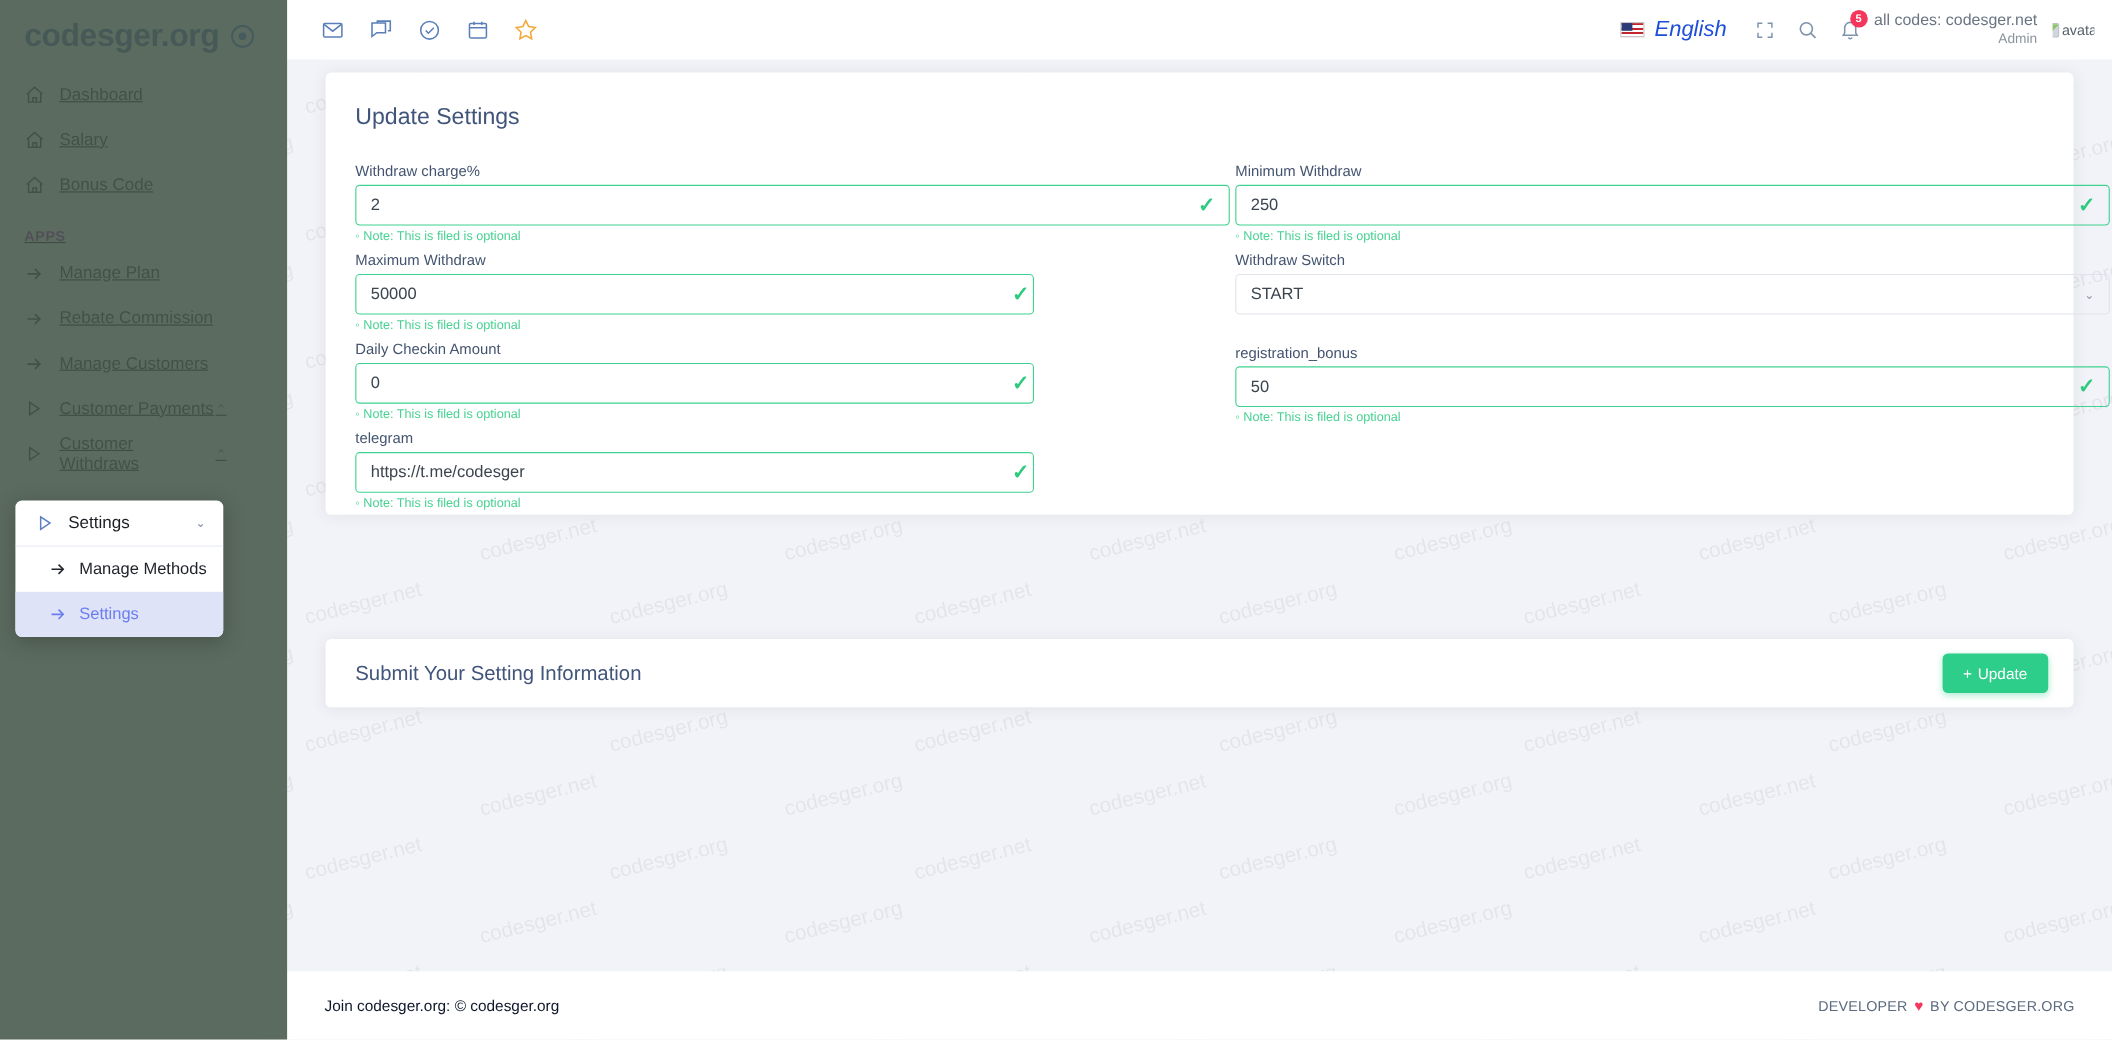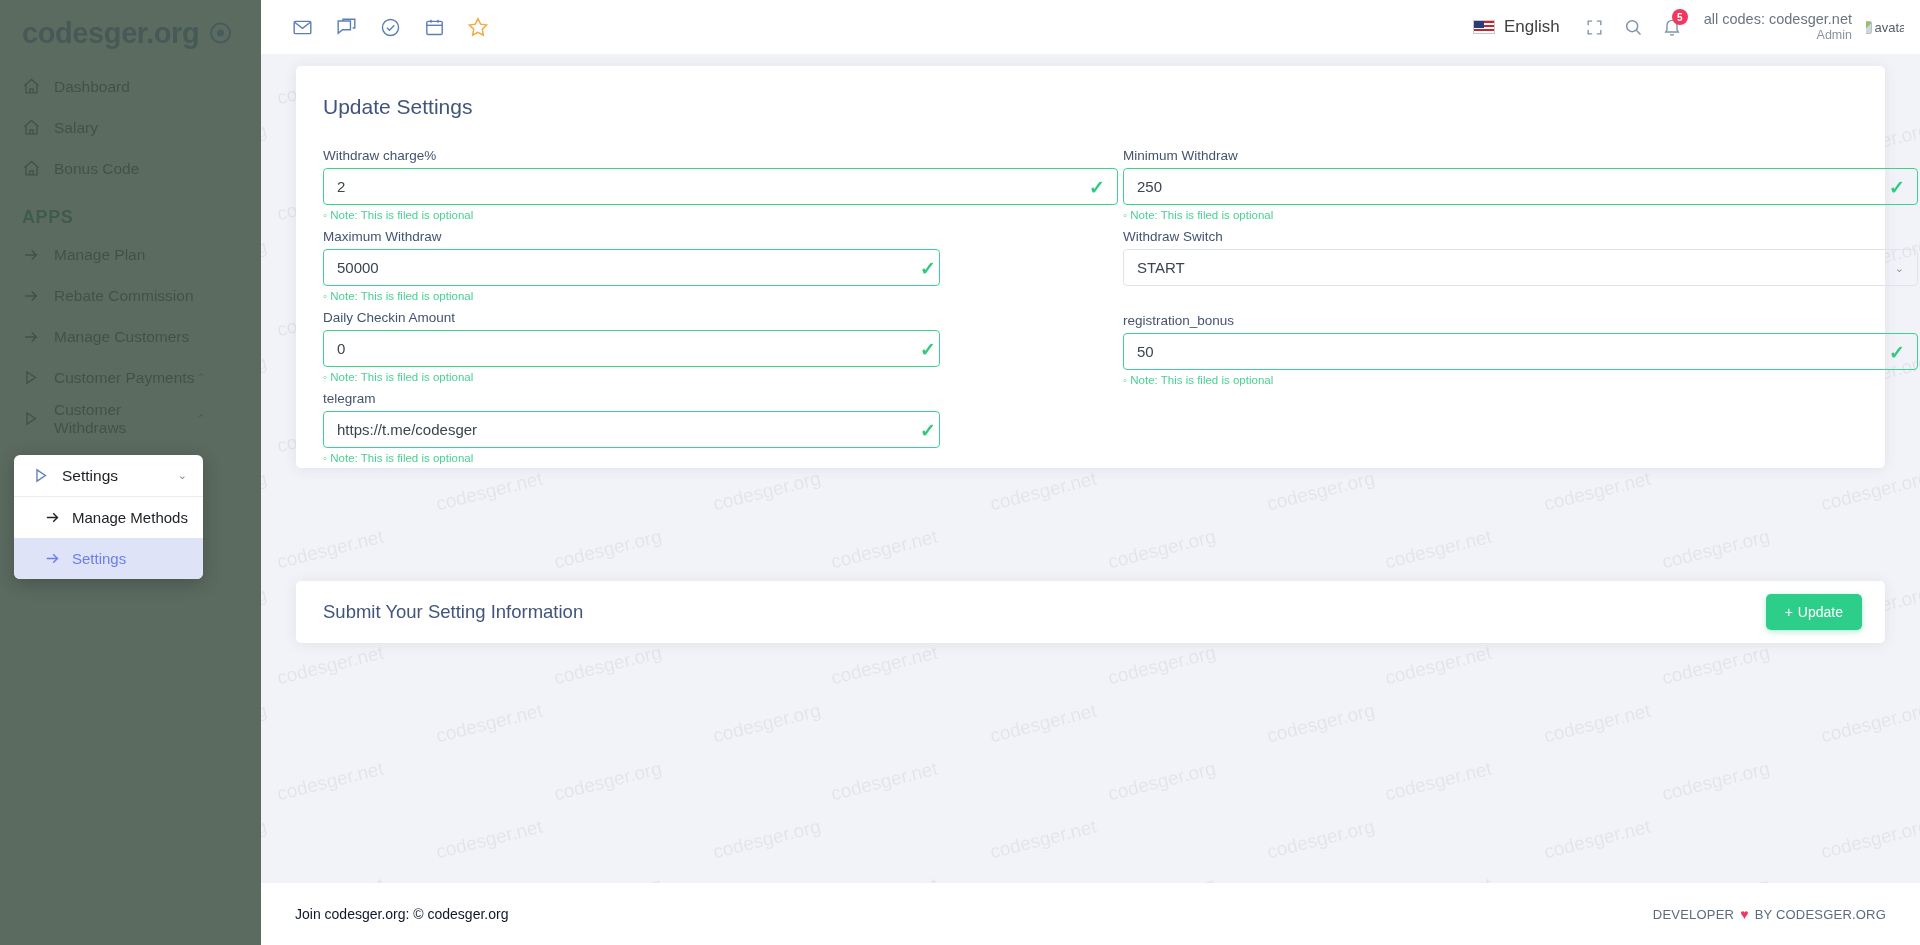--- a/index.html
+++ b/index.html
@@ -46,32 +46,32 @@
     color:#4a6fb5;
   }
   .brand-dot{
     position:absolute; right:30px; top:50%; transform:translateY(-50%);
     width:21px; height:21px; border-radius:50%;
     border:2.4px solid #4a7de0;
     display:flex; align-items:center; justify-content:center;
   }
   .brand-dot i{ width:7px;height:7px;border-radius:50%;background:#4a7de0;display:block; }
 
-  .nav{ position:absolute; left:0; top:66px; width:230px; z-index:1; }
+  .nav{ position:absolute; left:0; top:66px; width:230px; z-index:1;text-decoration:underline; }
   .nav-item{
     display:flex; align-items:center; height:41px;
     padding-left:22px; cursor:pointer;
     font-size:15.5px; color:#2b2f33;
   }
   .nav-item .ic{ width:32px; display:flex; align-items:center; color:#2b2f33; flex:0 0 32px;}
   .nav-item .lbl{ flex:1; }
   .nav-item .caret{ margin-right:24px; color:#5c7fc4; font-size:12px; }
   .nav-section{
     padding:18px 0 6px 22px;
-    font-size:18px; font-weight:700; letter-spacing:.6px; color:#15803d;
+    font-size:13px; font-weight:700; letter-spacing:.6px; color:#a21caf;
   }
 
   
   .settings-card{
     position:absolute; left:14px; top:455px; width:189px;
     background:#fff; border-radius:6px;
     box-shadow:0 4px 18px rgba(20,30,20,.30);
     z-index:60; overflow:hidden;
   }
   .settings-card .sc-head{
@@ -99,29 +99,29 @@
   .hdr-icons{ display:flex; align-items:center; gap:10px; margin-left:24px; }
   .hdr-ic{
     width:34px;height:34px;display:flex;align-items:center;justify-content:center;
     cursor:pointer; color:#5a7fb8;
   }
   .hdr-right{ margin-left:auto; display:flex; align-items:center; padding-right:16px; gap:4px;}
   .lang{ display:flex; align-items:center; gap:9px; cursor:pointer; margin-right:14px;}
   .flag{ width:22px;height:14px; position:relative; overflow:hidden; border:.5px solid #c8c8c8;
          background:repeating-linear-gradient(#c1272d 0 2px,#fff 2px 4px); }
   .flag i{ position:absolute; left:0; top:0; width:10px; height:7px; background:#2a3b78; }
-  .lang-txt{ font-size:17px; color:#404040; }
+  .lang-txt{ font-size:20px; color:#1d4ed8;font-style:italic; }
   .badge-wrap{ position:relative; width:36px;height:36px;display:flex;align-items:center;justify-content:center;cursor:pointer;}
   .badge{
     position:absolute; top:0px; right:2px;
     min-width:16px;height:16px;border-radius:50%;
     background:#f5365c; color:#fff; font-size:10px; font-weight:700;
     display:flex;align-items:center;justify-content:center;
   }
-  .user-block{ text-align:right; margin-left:10px; line-height:1.25; }
+  .user-block{ text-align:right; line-height:1.25; }
   .user-name{ font-size:14.5px; color:#6b7582; }
   .user-role{ font-size:12.5px; color:#8b949f; }
   .avatar{
     width:38px;height:30px; margin-left:10px;
     background:#fff; border:0; border-radius:4px;
     display:flex; align-items:center; justify-content:center;
     font-size:13px; color:#55606c; overflow:hidden; position:relative;
   }
   .avatar .brk{
     width:13px;height:13px;margin-right:2px;

